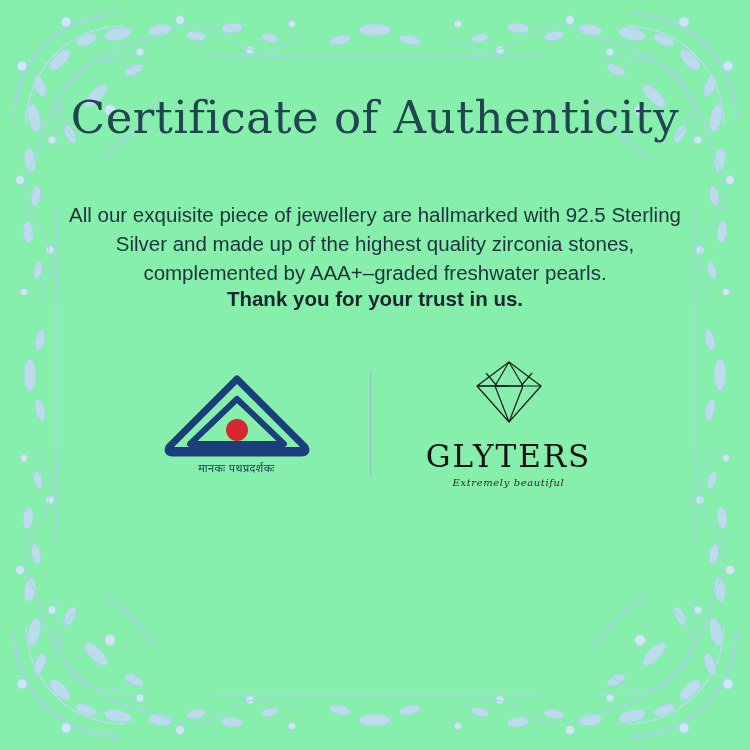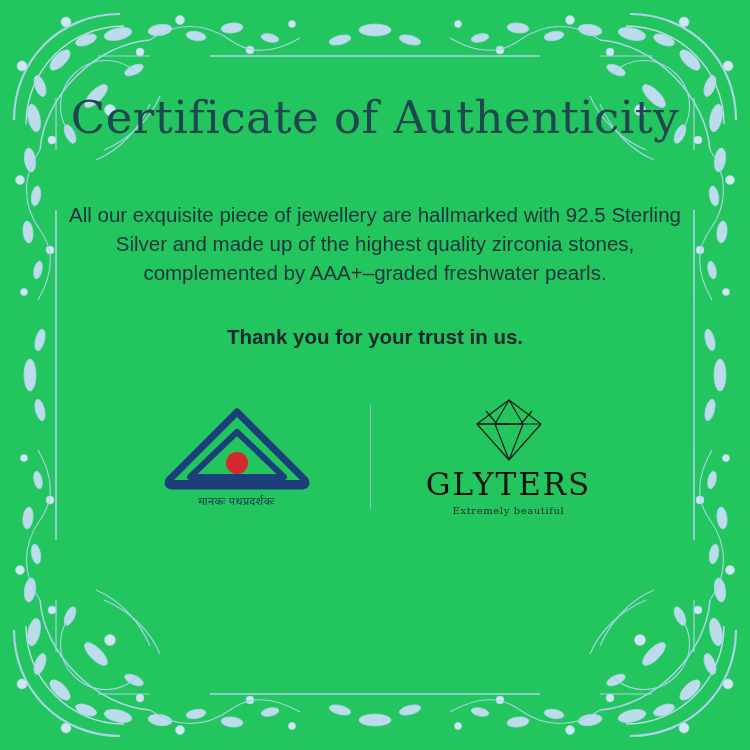--- a/index.html
+++ b/index.html
@@ -11,21 +11,21 @@
     height: 750px;
     background: #e8f3f8;
     font-family: "Liberation Sans", sans-serif;
     overflow: hidden;
   }
 
   #certificate {
     position: relative;
     width: 750px;
     height: 750px;
-    background: #22c55e;
+    background: #86efac;
     box-sizing: border-box;
   }
 
   
   .border-svg {
     position: absolute;
     top: 0; left: 0;
     width: 750px;
     height: 750px;
     pointer-events: none;
@@ -62,21 +62,20 @@
     line-height: 1.42;
     margin: 0;
     max-width: 620px;
     font-weight: 400;
   }
 
   .para-1 { margin-top: 56px; }
   .para-2 { margin-top: 42px; font-size: 20.5px; }
 
   .thanks {
-    margin-top: 38px;
     font-size: 20.5px;
     font-weight: bold;
     color: #14272e;
   }
 
   
   .logos {
     margin-top: 48px;
     display: flex;
     align-items: center;
@@ -105,24 +104,25 @@
     margin-top: 1px;
     font-family: Liberation Serif, serif;
   }
 
   .glyters-word {
     font-family: "DejaVu Serif", "Liberation Serif", serif;
     font-size: 31px;
     letter-spacing: 2px;
     color: #121212;
     line-height: 1;
-    margin-top: 6px;
+    margin-top: 16px;
   }
   .glyters-tag {
     font-family: "DejaVu Serif", "Liberation Serif", serif;
+    font-style: italic;
     font-size: 10px;
     letter-spacing: 0.6px;
     color: #2a2a2a;
     margin-top: 5px;
   }
 </style>
 </head>
 <body>
 
 <div id="certificate">

